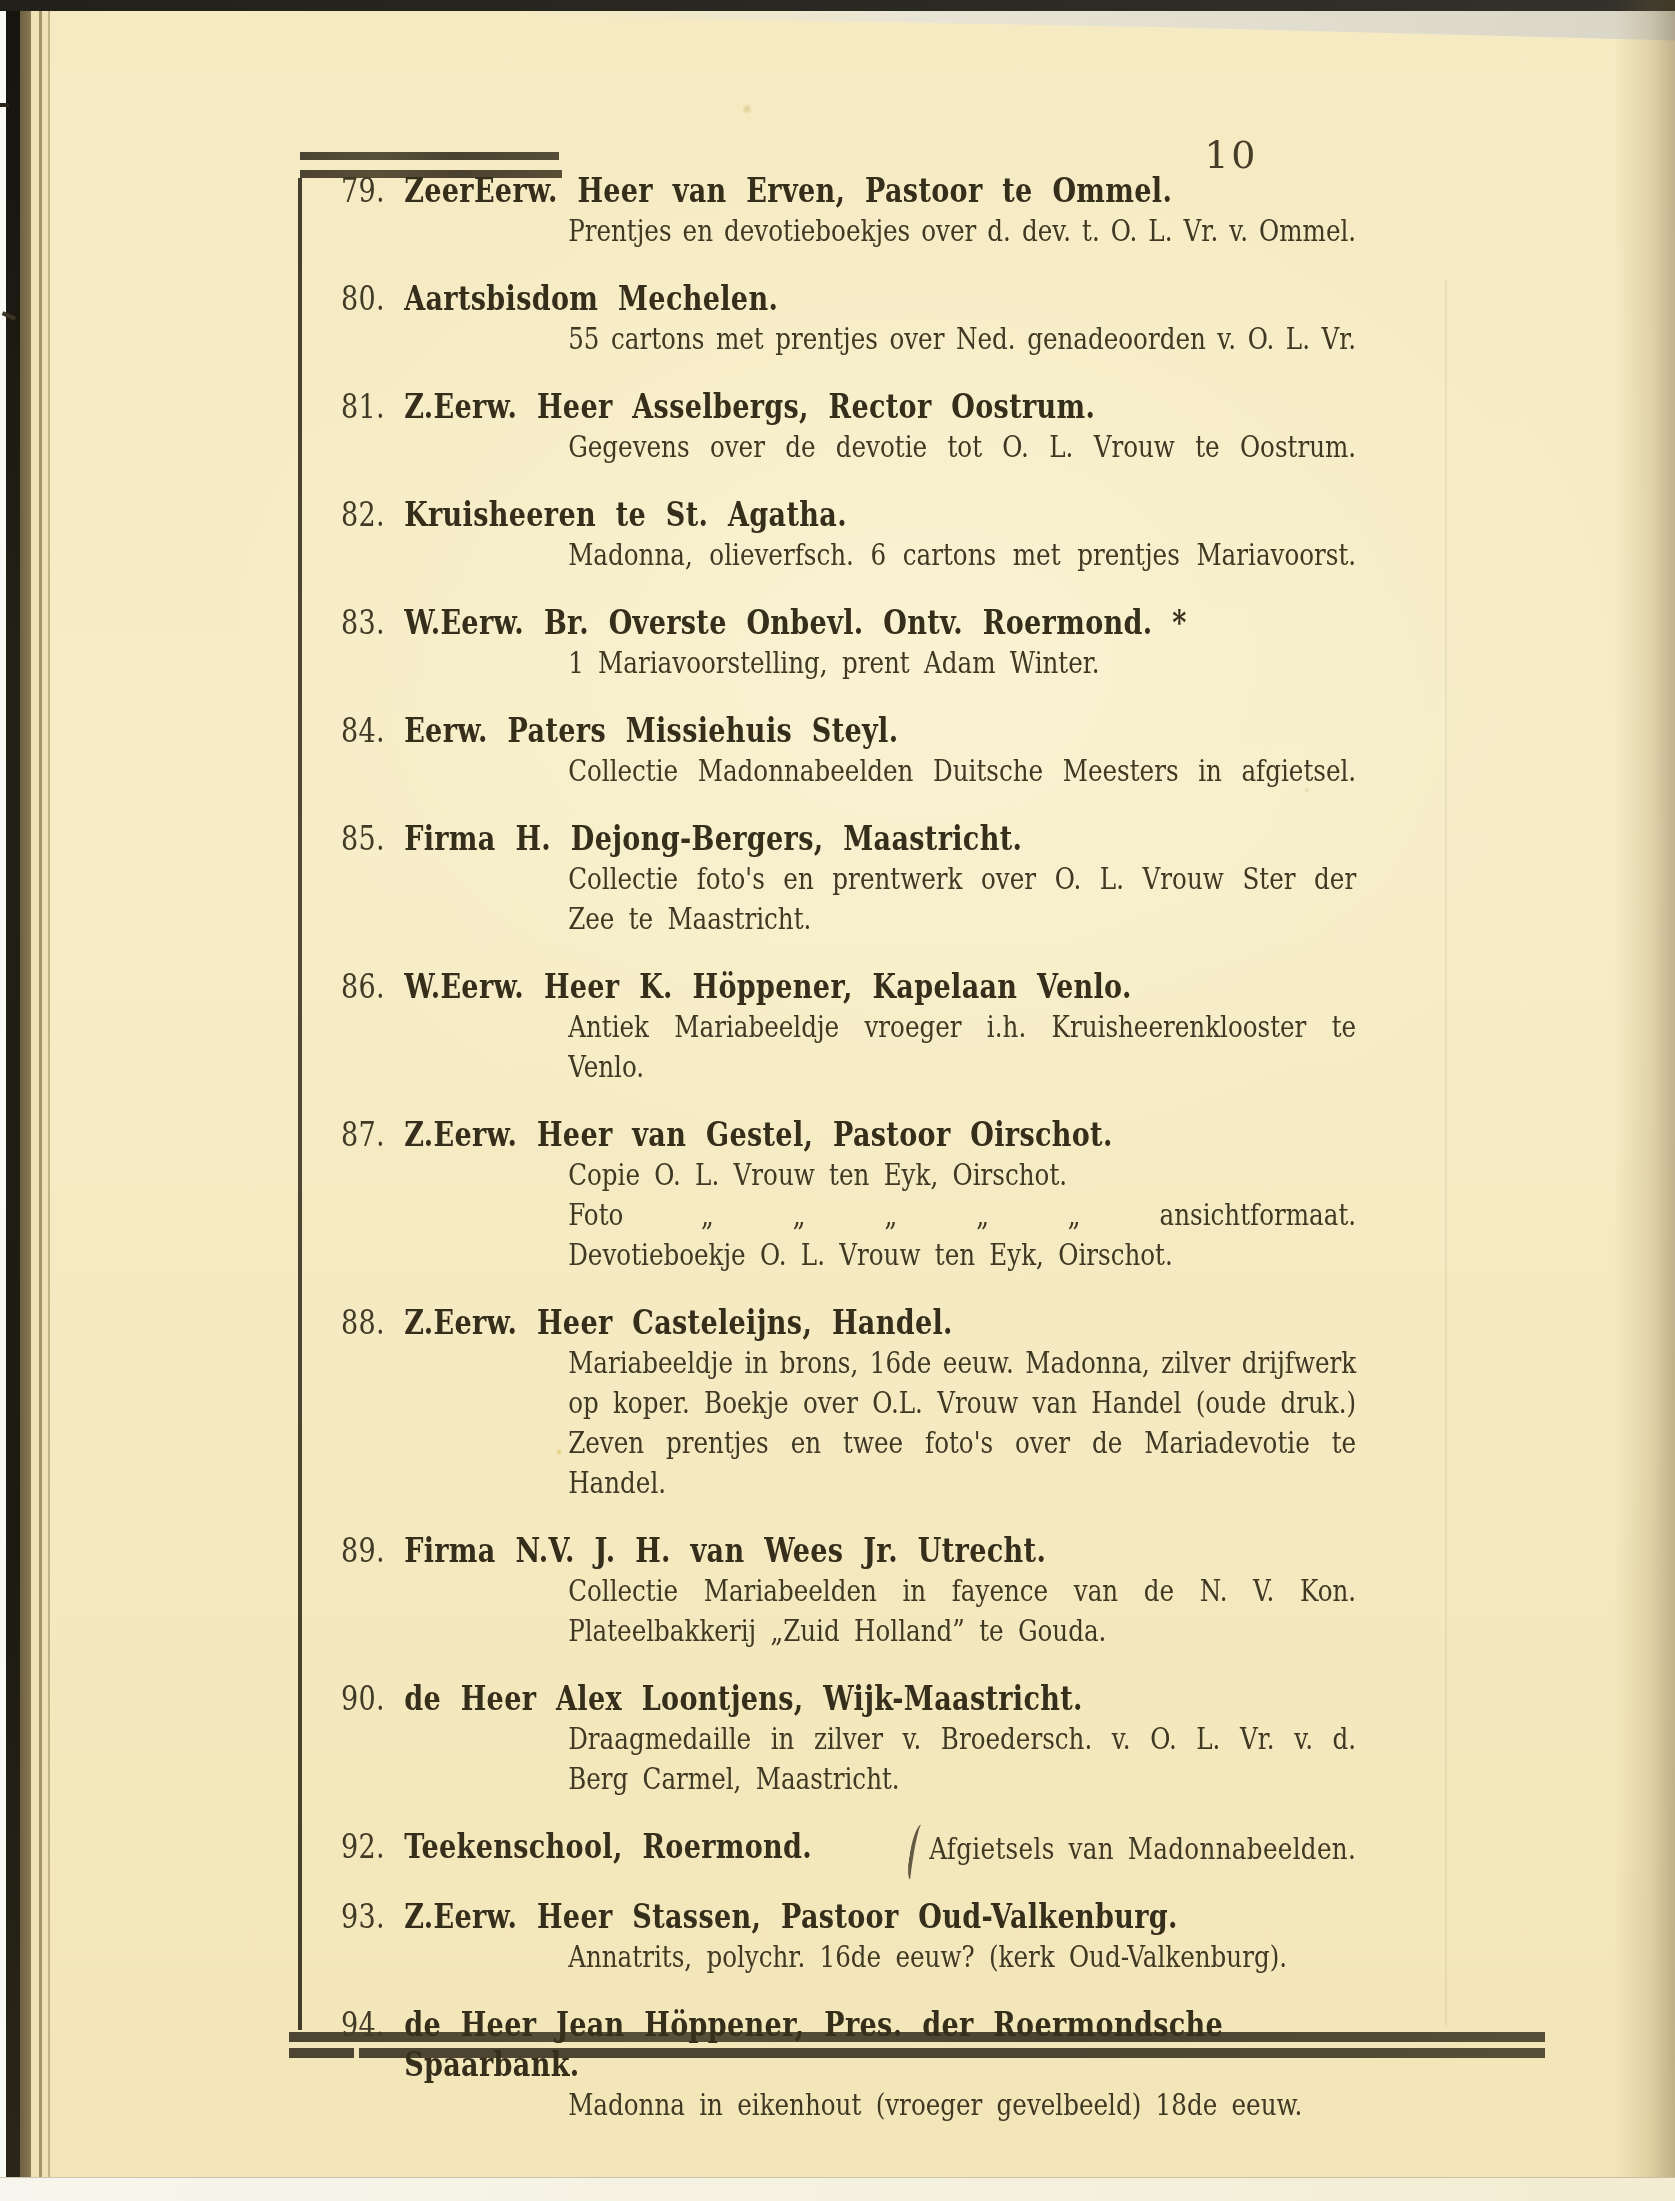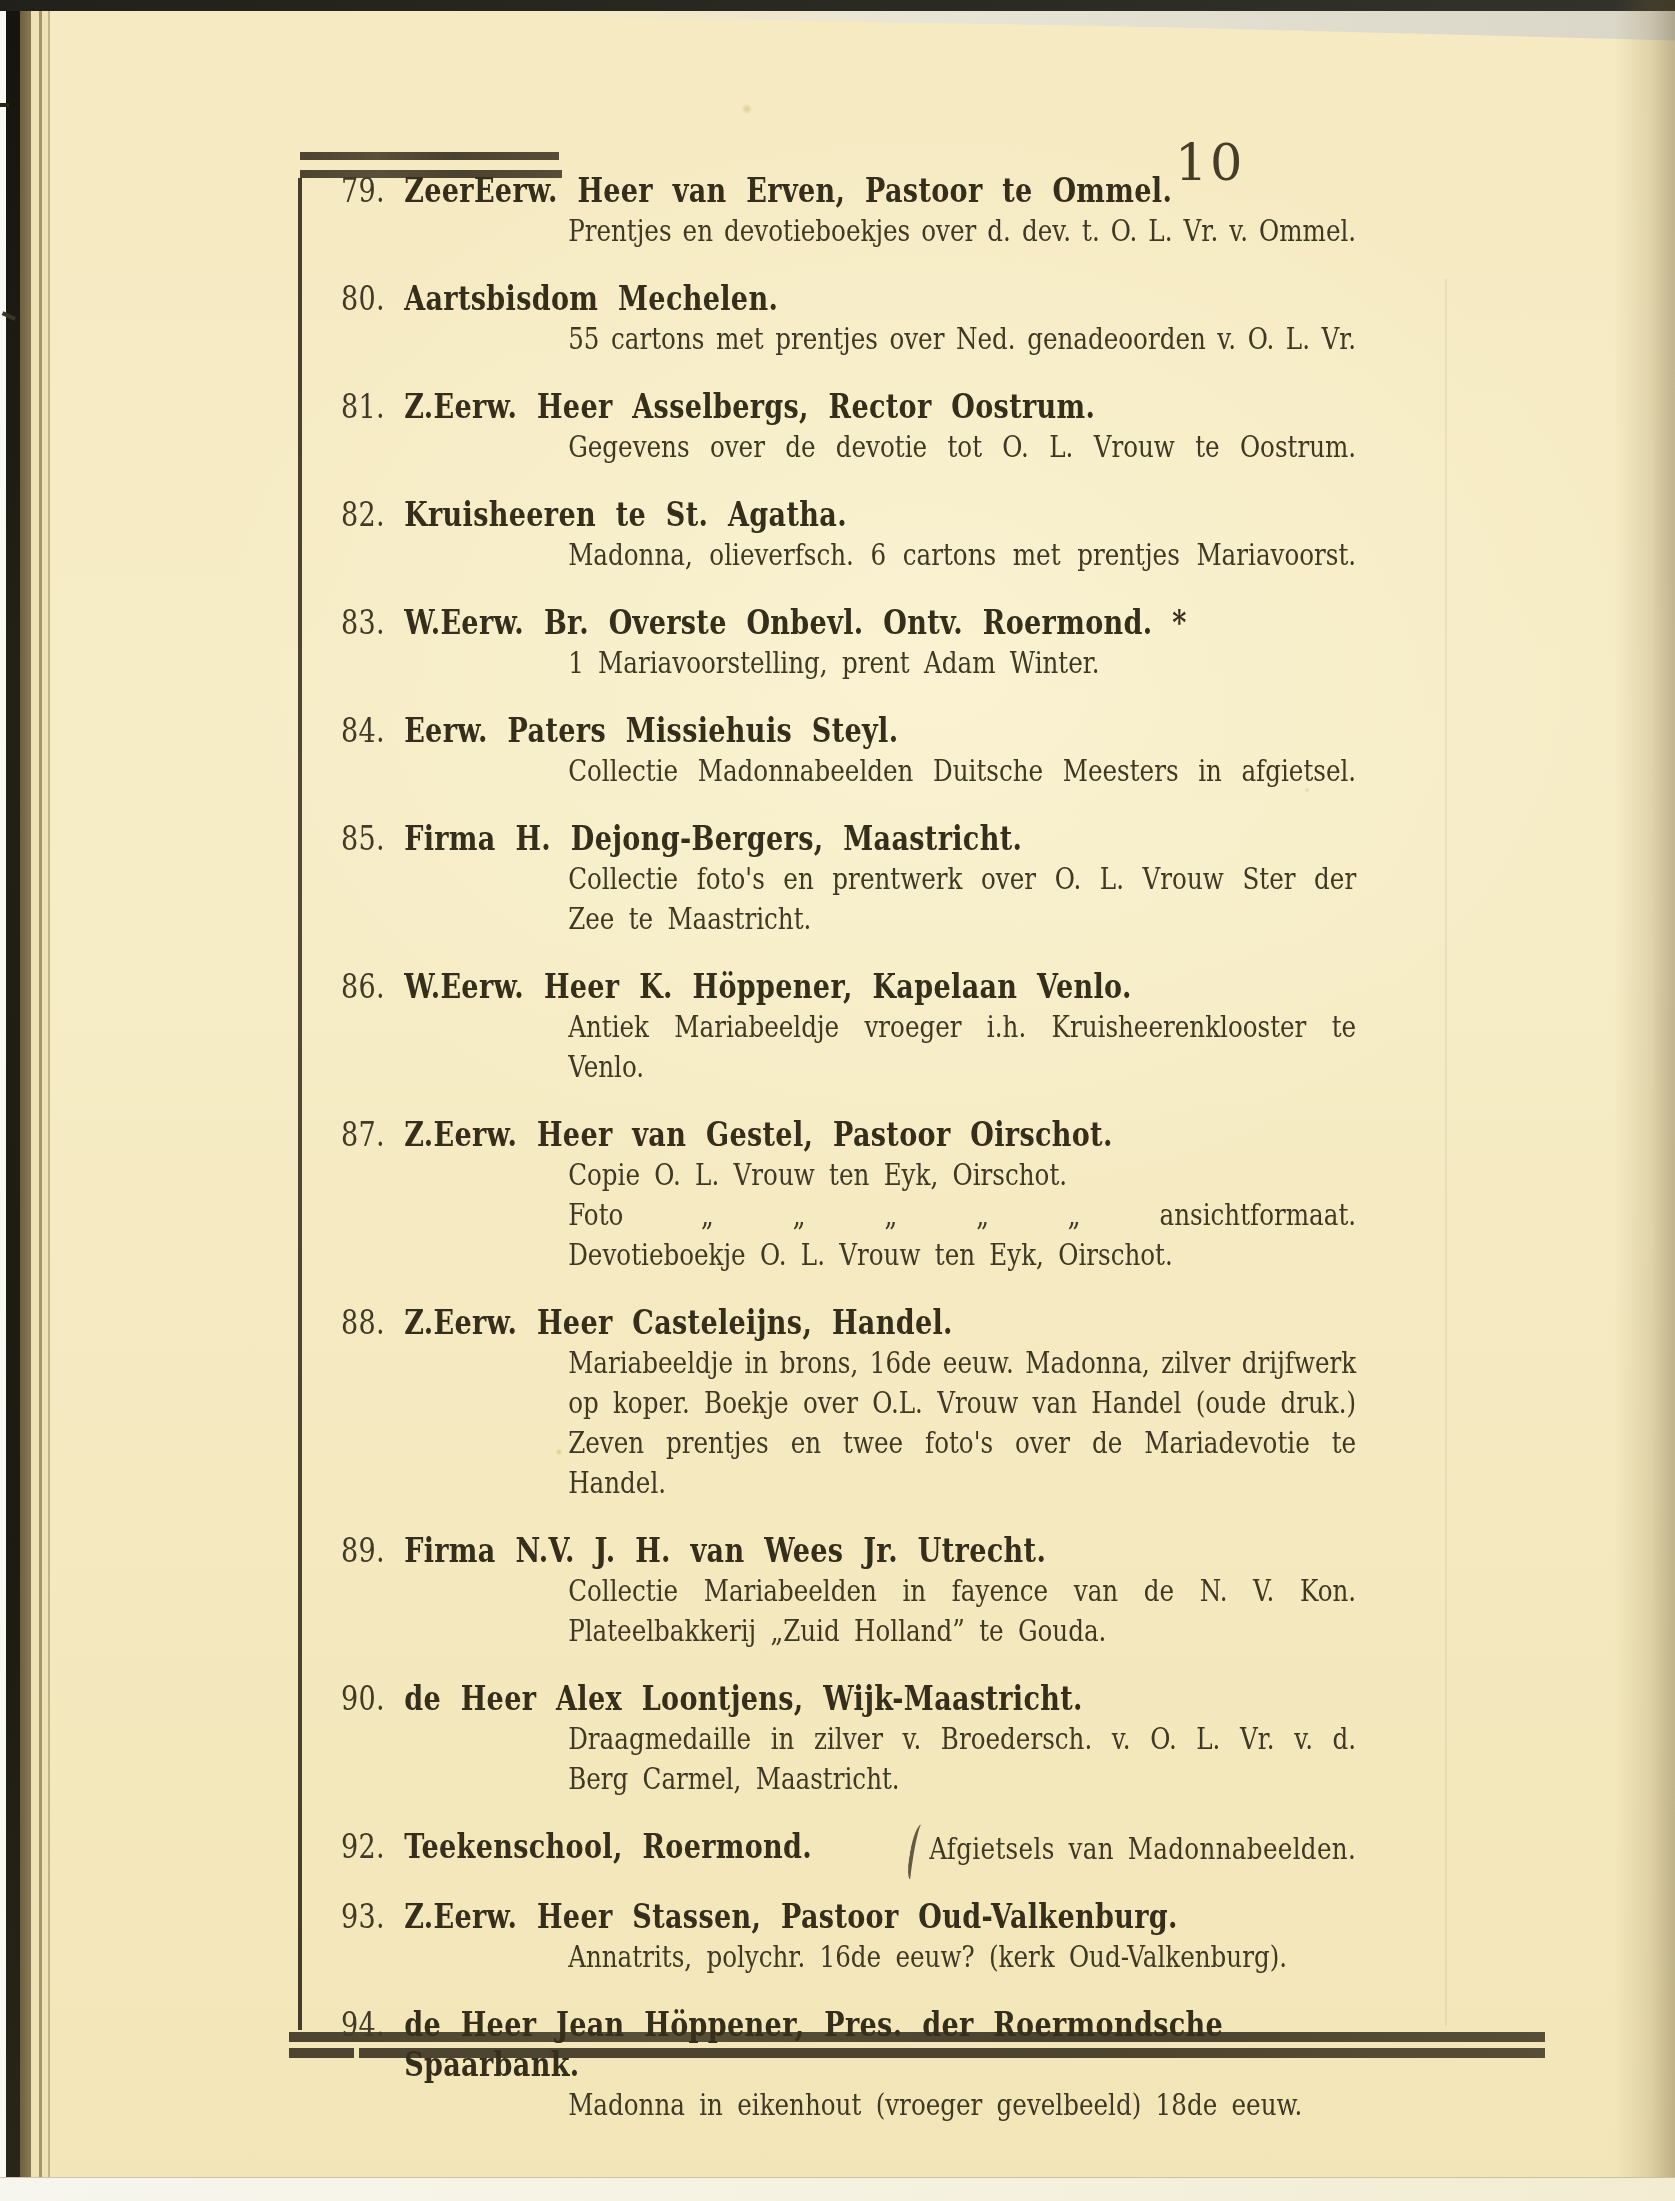--- a/index.html
+++ b/index.html
@@ -41,22 +41,22 @@
   .rule { background:linear-gradient(90deg,#4d4431,#585038 30%,#4a4230 60%,#564e36); }
   .frame-top-rule-1 { position:absolute; left:300px; top:152px;  width:259px; height:7.9px; }
   .frame-top-rule-2 { position:absolute; left:300px; top:170px;  width:262px; height:7.9px; }
   .frame-left-rule  { position:absolute; left:298px; top:178px;  width:4.4px;  height:1852px;
                       background:linear-gradient(180deg,#453e2c,#514934 40%,#443d2b); }
   .frame-bottom-rule-1 { position:absolute; left:289px; top:2032px; width:1256px; height:9.6px; }
   .frame-bottom-rule-2 { position:absolute; left:289px; top:2048px; width:1256px; height:9.6px;
                          background:linear-gradient(90deg,#4d4431 0 65px, rgba(0,0,0,0) 65px 70px, #4d4431 70px 60%, #564e36); }
 
   
-  .page-number { position:absolute; left:1162px; top:133px; width:96px; text-align:center;
-                 font-size:51px; letter-spacing:2.6px; color:#453d28; }
+  .page-number { position:absolute; left:1162px; top:133px; width:96px; text-align:right;
+                 font-size:38px; letter-spacing:2.6px; color:#453d28; }
 
   
   .content { position:absolute; left:341px; top:171px; width:1238px;
              transform:scaleX(0.82); transform-origin:0 0; color:#3f3823; }
   .entry { margin-bottom:28px; }
   .entry-head { font-size:33px; line-height:40px; font-weight:bold; color:#352e1b;
                 word-spacing:12.2px; letter-spacing:0.4px; padding-left:77px; text-indent:-77px; }
   .entry-head-flex { display:flex; padding-left:0; text-indent:0; }
   .entry-head-flex .name { flex:0 0 auto; }
   .num { display:inline-block; width:77px; text-indent:0; font-weight:normal; color:#403a26; word-spacing:0; }

